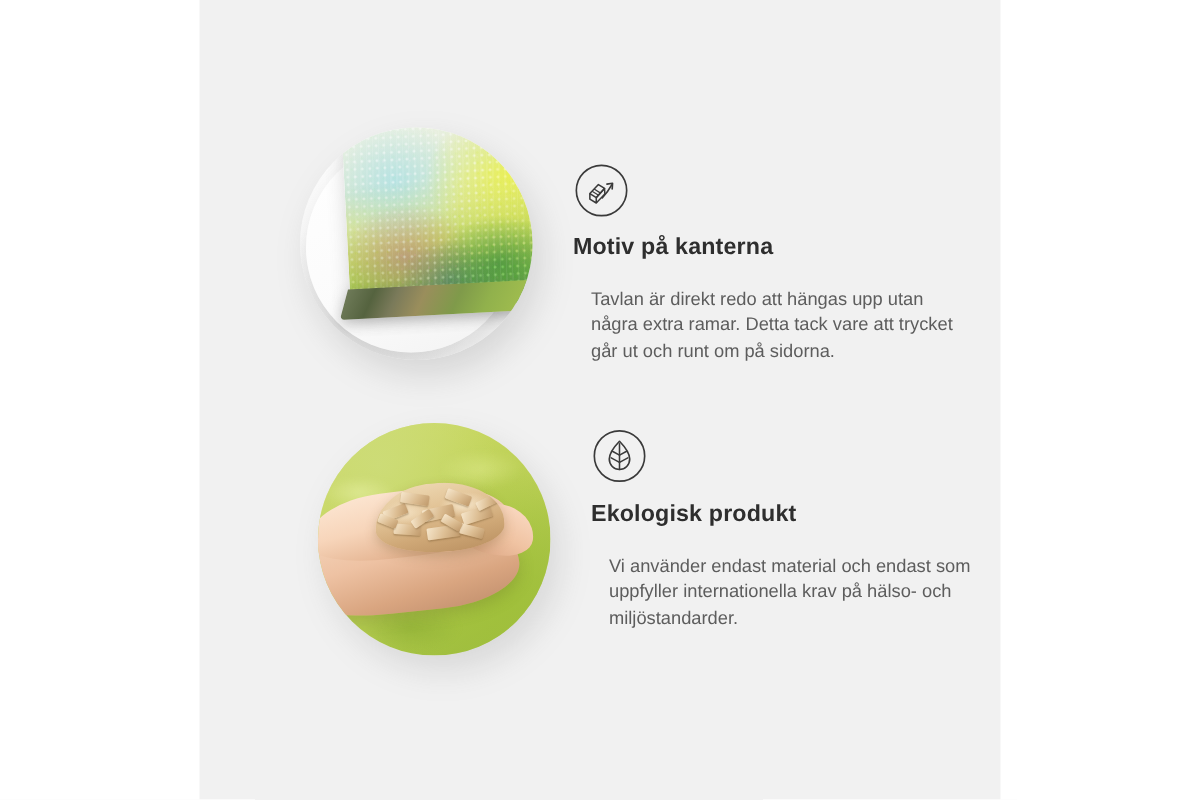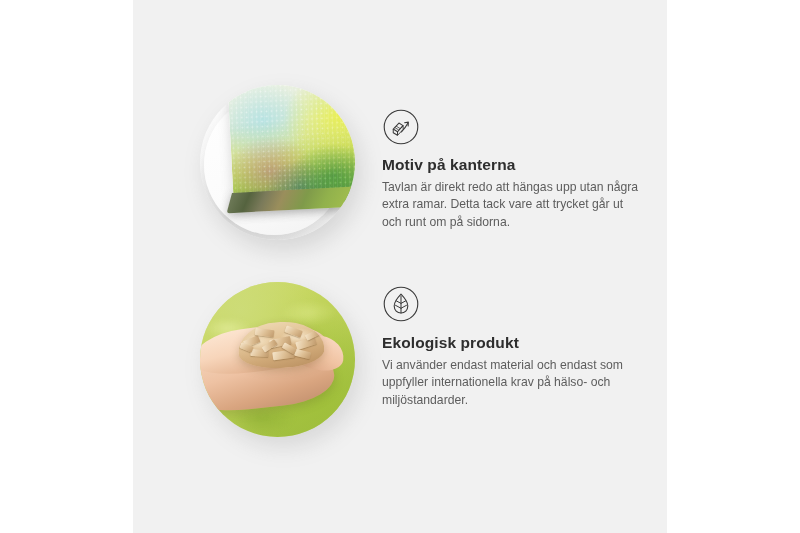--- a/index.html
+++ b/index.html
@@ -33,21 +33,21 @@
     overflow: hidden;
   }
 
   
   .feature {
     position: absolute;
     display: block;
   }
 
   .feature-1 { left: 0px;  top: 55px;  width: 534px; height: 220px; }
-  .feature-2 { left: 0px;  top: 252px; width: 534px; height: 220px; }
+  .feature-2 { left: 12px;  top: 252px; width: 534px; height: 220px; }
 
   
   .photo {
     position: absolute;
     width: 155px;
     height: 155px;
     border-radius: 50%;
     overflow: hidden;
     left: 67px;
     top: 30px;
@@ -241,21 +241,21 @@
   .feature-title {
     margin: 0;
     padding: 0;
     font-size: 15.5px;
     font-weight: bold;
     color: #2e2e2e;
     letter-spacing: 0.1px;
   }
 
   .feature-desc {
-    margin: 0;
+    margin: 12px;
     padding: 0;
     font-size: 12.2px;
     line-height: 1.42;
     color: #5d5d5d;
     max-width: 262px;
   }
 
   
   .f1-icon  { position: absolute; left: 0;  top: 53px; }
   .f1-title { position: absolute; left: 0;  top: 101px; }

